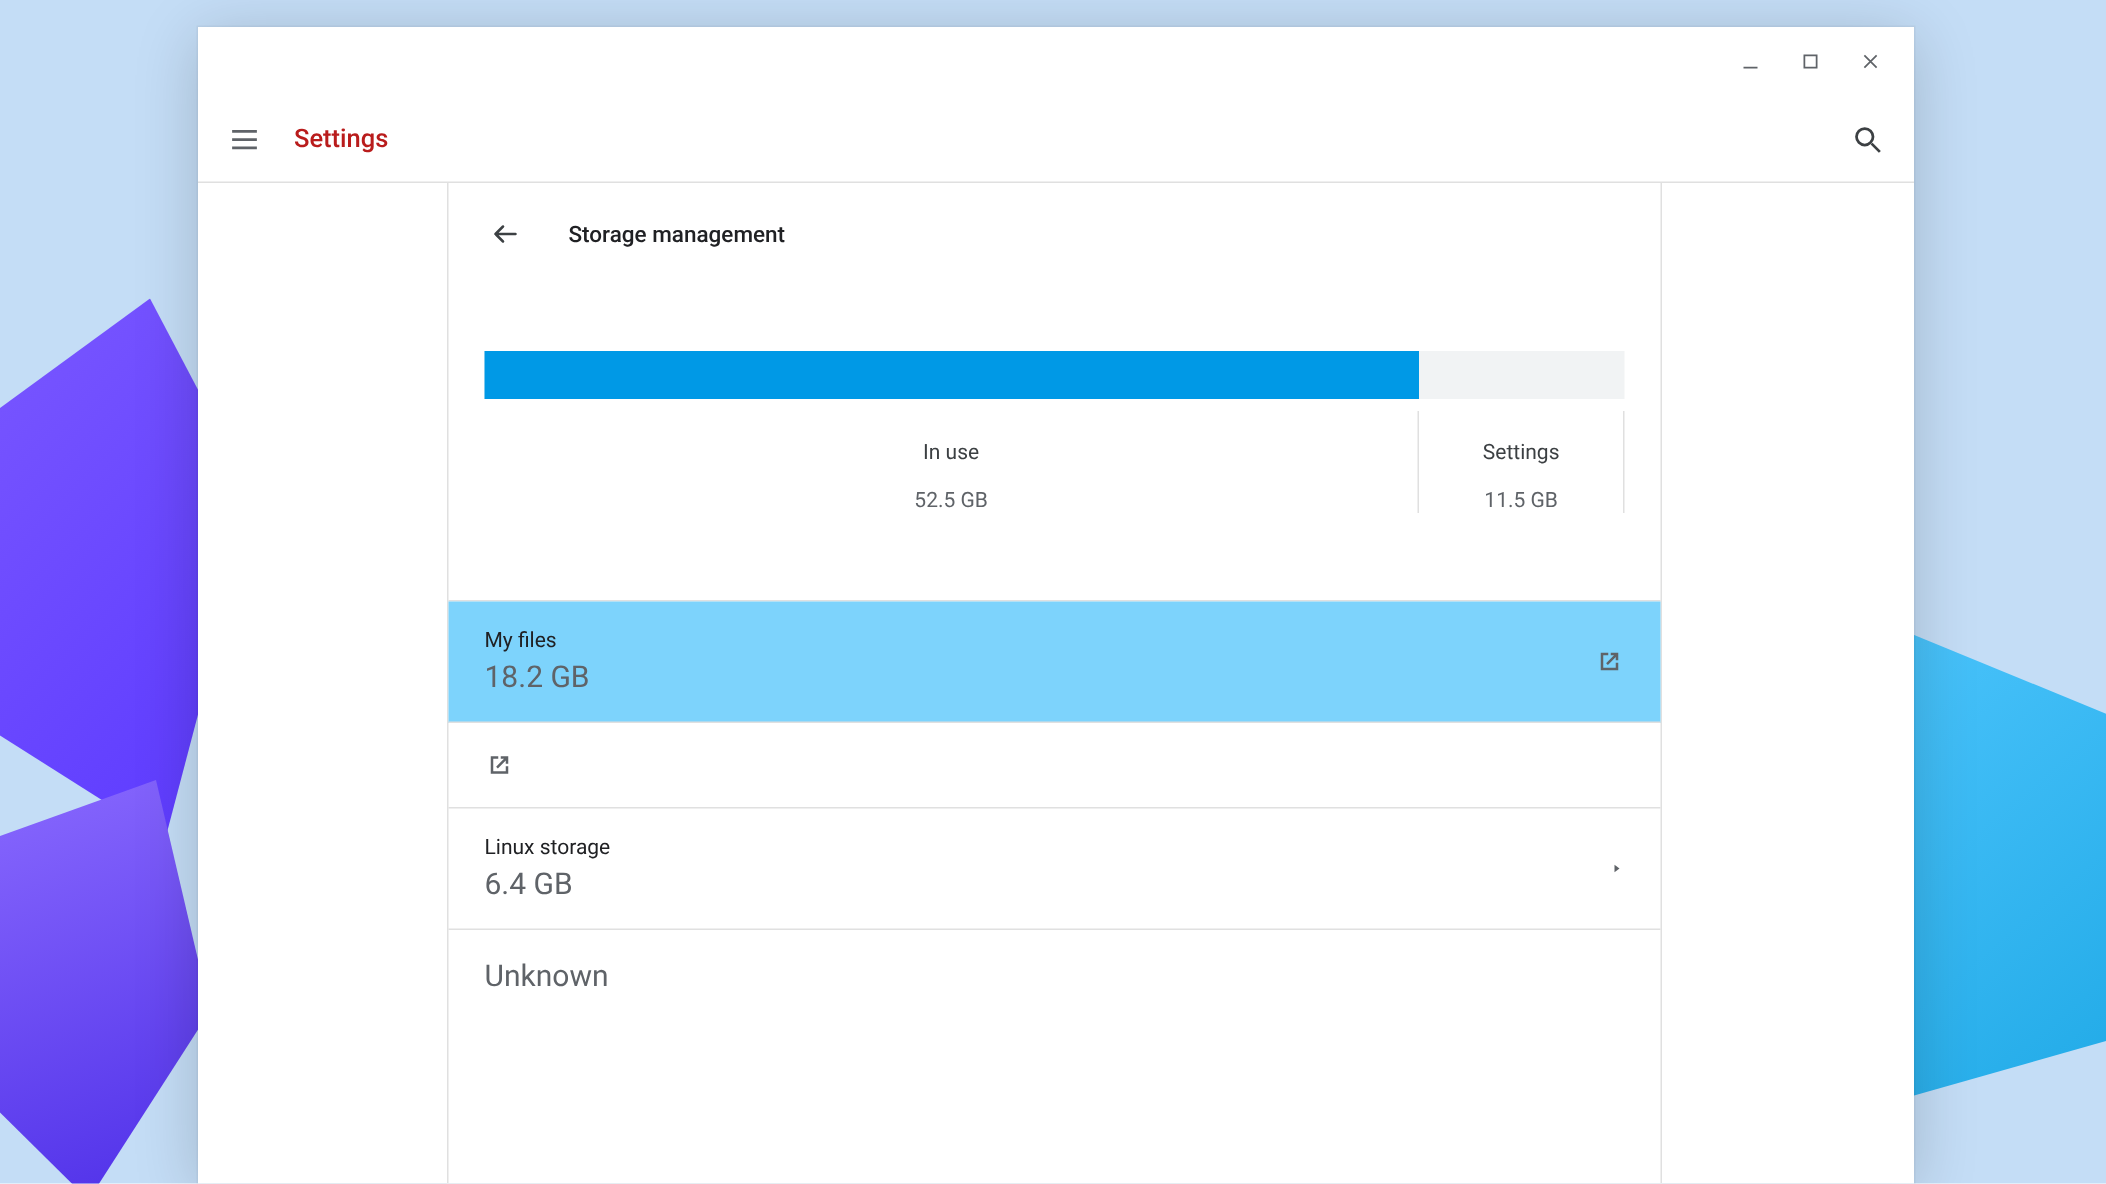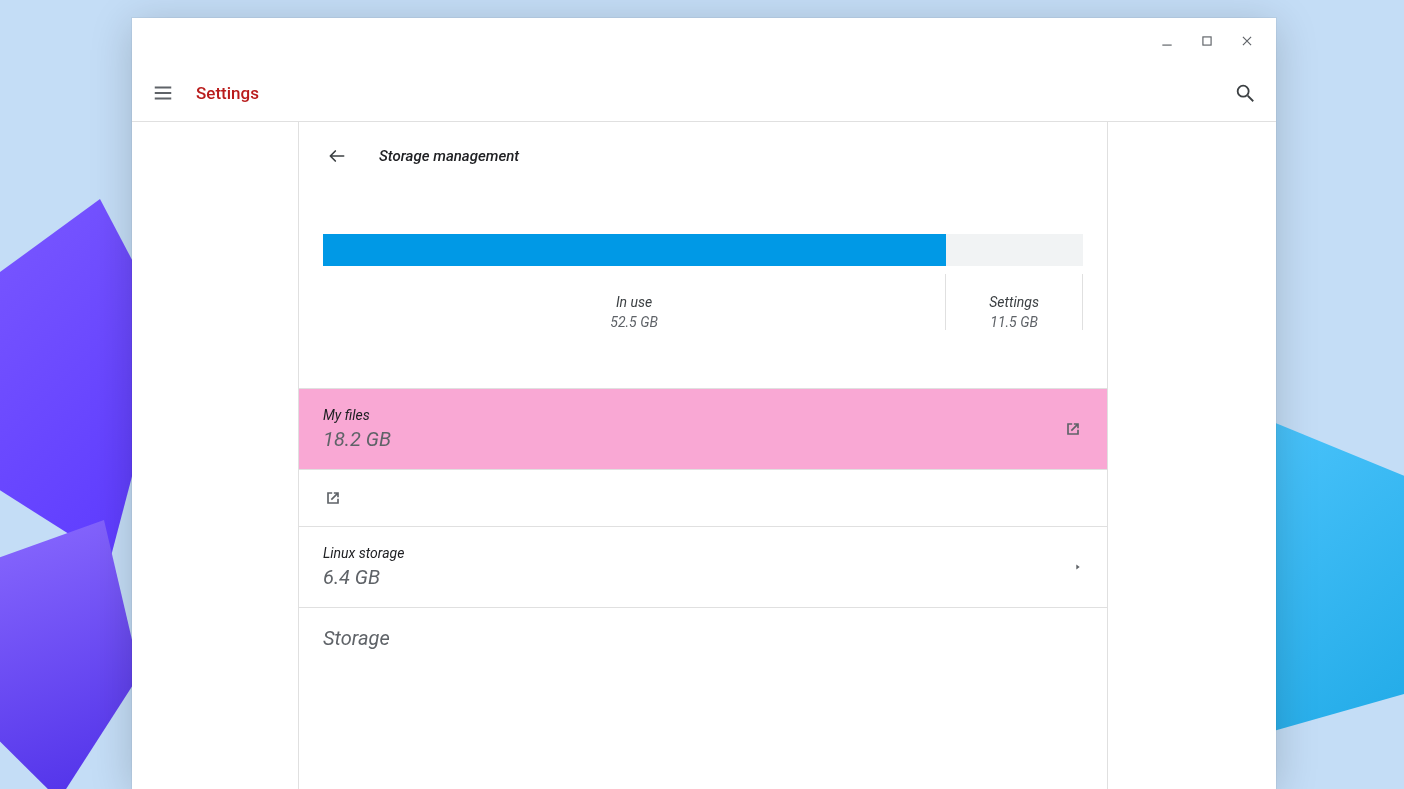--- a/index.html
+++ b/index.html
@@ -55,21 +55,21 @@
     border-bottom: 1px solid #e0e0e0;
     gap: 22px;
     position: relative;
   }
   .hamburger { color:#5f6368; cursor:pointer; display:flex; }
   .hamburger svg { width:22px; height:22px; }
   .app-title { font-size: 17px; color:#b91c1c; font-weight: 500; }
   .search-icon { margin-left:auto; color:#3c4043; cursor:pointer; display:flex; }
   .search-icon svg { width:22px; height:22px; }
 
-  .body-area { flex:1; background:#fff; position:relative; overflow:hidden;font-style:italic; }
+  .body-area { flex:1; background:#fff; position:relative; overflow:hidden; }
 
   .panel {
     position:absolute;
     left: 166px; top: 0;
     width: 810px;
     border-left: 1px solid #e0e0e0;
     border-right: 1px solid #e0e0e0;
     background:#fff;
     height: 100%;
   }
@@ -86,31 +86,31 @@
   .bar-track {
     width: 100%; height: 32px; background:#f1f3f4;
     position: relative;
   }
   .bar-fill { height:100%; background:#0099e6; }
   .bar-labels { display:flex; margin-top:8px; }
   .bar-col { text-align:center; }
   .bar-col.in-use { flex: 0 0 82%; border-right: 1px solid #e0e0e0; }
   .bar-col.avail { flex: 1; border-right: 1px solid #e0e0e0; }
   .bar-col .lbl { font-size:14px; color:#3c4043; margin-top:20px; }
-  .bar-col .val { font-size:14px; color:#5f6368; margin-top:4px; }
+  .bar-col .val { font-size:14px; color:#5f6368; margin-top:16px; }
 
   .rows { border-top: 1px solid #e0e0e0; margin-top: 28px; }
   .row {
     display:flex; align-items:center;
     padding: 18px 24px;
     border-bottom: 1px solid #e0e0e0;
     cursor:pointer;
   }
   .row:last-child { border-bottom: 0; }
-  .row.hover { background:#f9a8d4; }
+  .row.hover { background:#7dd3fc; }
   .row .text { flex:1; }
   .row .title { font-size:14px; color:#202124; margin-bottom:4px; }
   .row .sub { font-size:20px; color:#5f6368; }
   .row .right-icon { color:#5f6368; display:flex; }
   .row .right-icon svg { width:20px; height:20px; }
   .row .chev svg { width:10px; height:10px; }
 
 </style>
 </head>
 <body>
@@ -211,21 +211,21 @@
               <div class="sub">6.4 GB</div>
             </div>
             <div class="right-icon chev">
               <svg viewBox="0 0 24 24">
                 <path d="M8 6l8 6-8 6z" fill="currentColor"></path>
               </svg>
             </div>
           </div>
           <div class="row">
             <div class="text">
-              <div class="sub">Storage</div>
+              <div class="sub">Unknown</div>
             </div>
           </div>
         </div>
 
     </div>
   </div>
 
 </div>
 
 </body></html>

